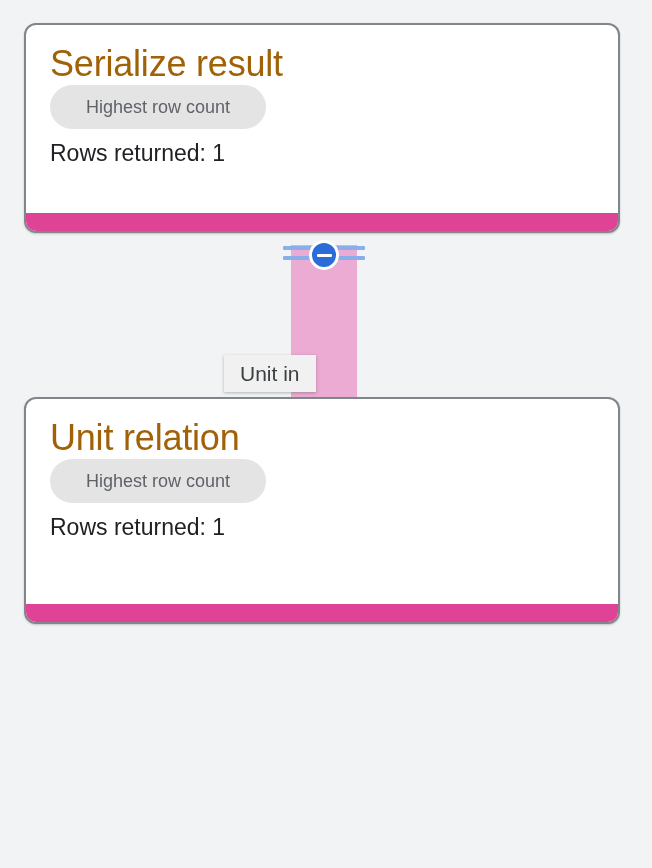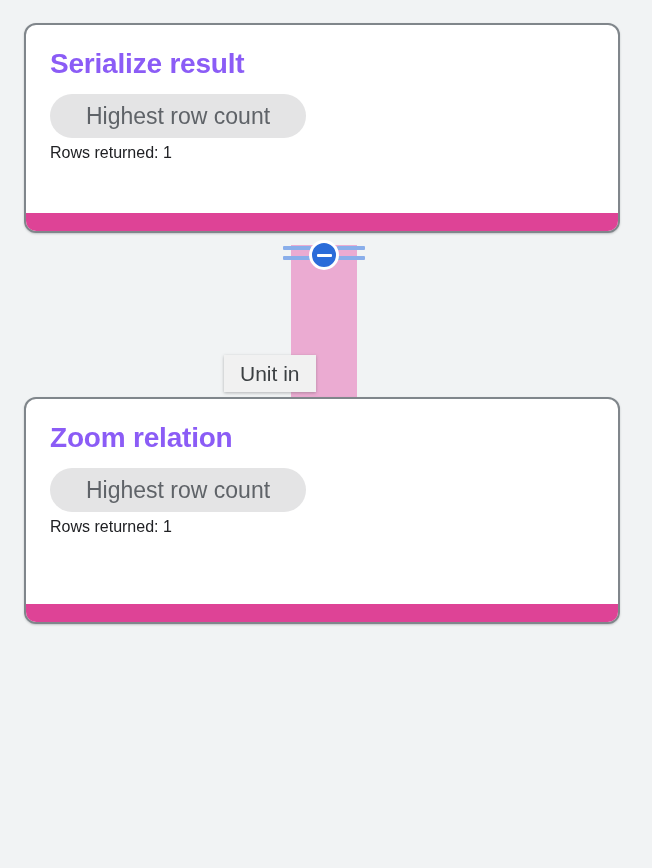--- a/index.html
+++ b/index.html
@@ -33,43 +33,44 @@
     display: flex;
     flex-direction: column;
     box-shadow: 0 1px 2px rgba(60,64,67,0.25);
   }
   .node-body {
     flex: 1 1 auto;
     padding: 22px 24px 0 24px;
     box-sizing: border-box;
   }
   .node-title {
-    font-size: 28px;
+    font-size: 36px;
     line-height: 34px;
-    color: #8b5cf6;
-    font-weight: 700;
+    color: #a16207;
+    font-weight: 400;
     letter-spacing: -0.2px;
     white-space: nowrap;
   }
   .chip {
     display: inline-flex;
     align-items: center;
     justify-content: center;
-    margin-top: 13px;
+    margin-top: 4px;
     height: 44px;
     padding: 0 36px;
     border-radius: 22px;
     background: #E4E4E5;
     color: #5F6368;
+    font-size: 18px;
+    line-height: 44px;
+    white-space: nowrap;
+  }
+  .node-meta {
+    margin-top: 9px;
     font-size: 23px;
-    line-height: 44px;
-    white-space: nowrap;
-  }
-  .node-meta {
-    font-size: 16px;
     line-height: 30px;
     color: #202124;
     white-space: nowrap;
   }
   .node-accent {
     flex: 0 0 auto;
     height: 18px;
     width: 100%;
     background: #DE4396;
   }
@@ -182,20 +183,20 @@
     </div>
     <div class="handle-btn">
       <span class="minus"></span>
     </div>
   </div>
 
   <div class="tooltip">Unit in</div>
 
   <div class="node" id="node-unit">
     <div class="node-body">
-      <div class="node-title">Zoom relation</div>
+      <div class="node-title">Unit relation</div>
       <div class="chip">Highest row count</div>
       <div class="node-meta">Rows returned: 1</div>
     </div>
     <div class="node-accent"></div>
   </div>
 
 </div>
 
 </body></html>

